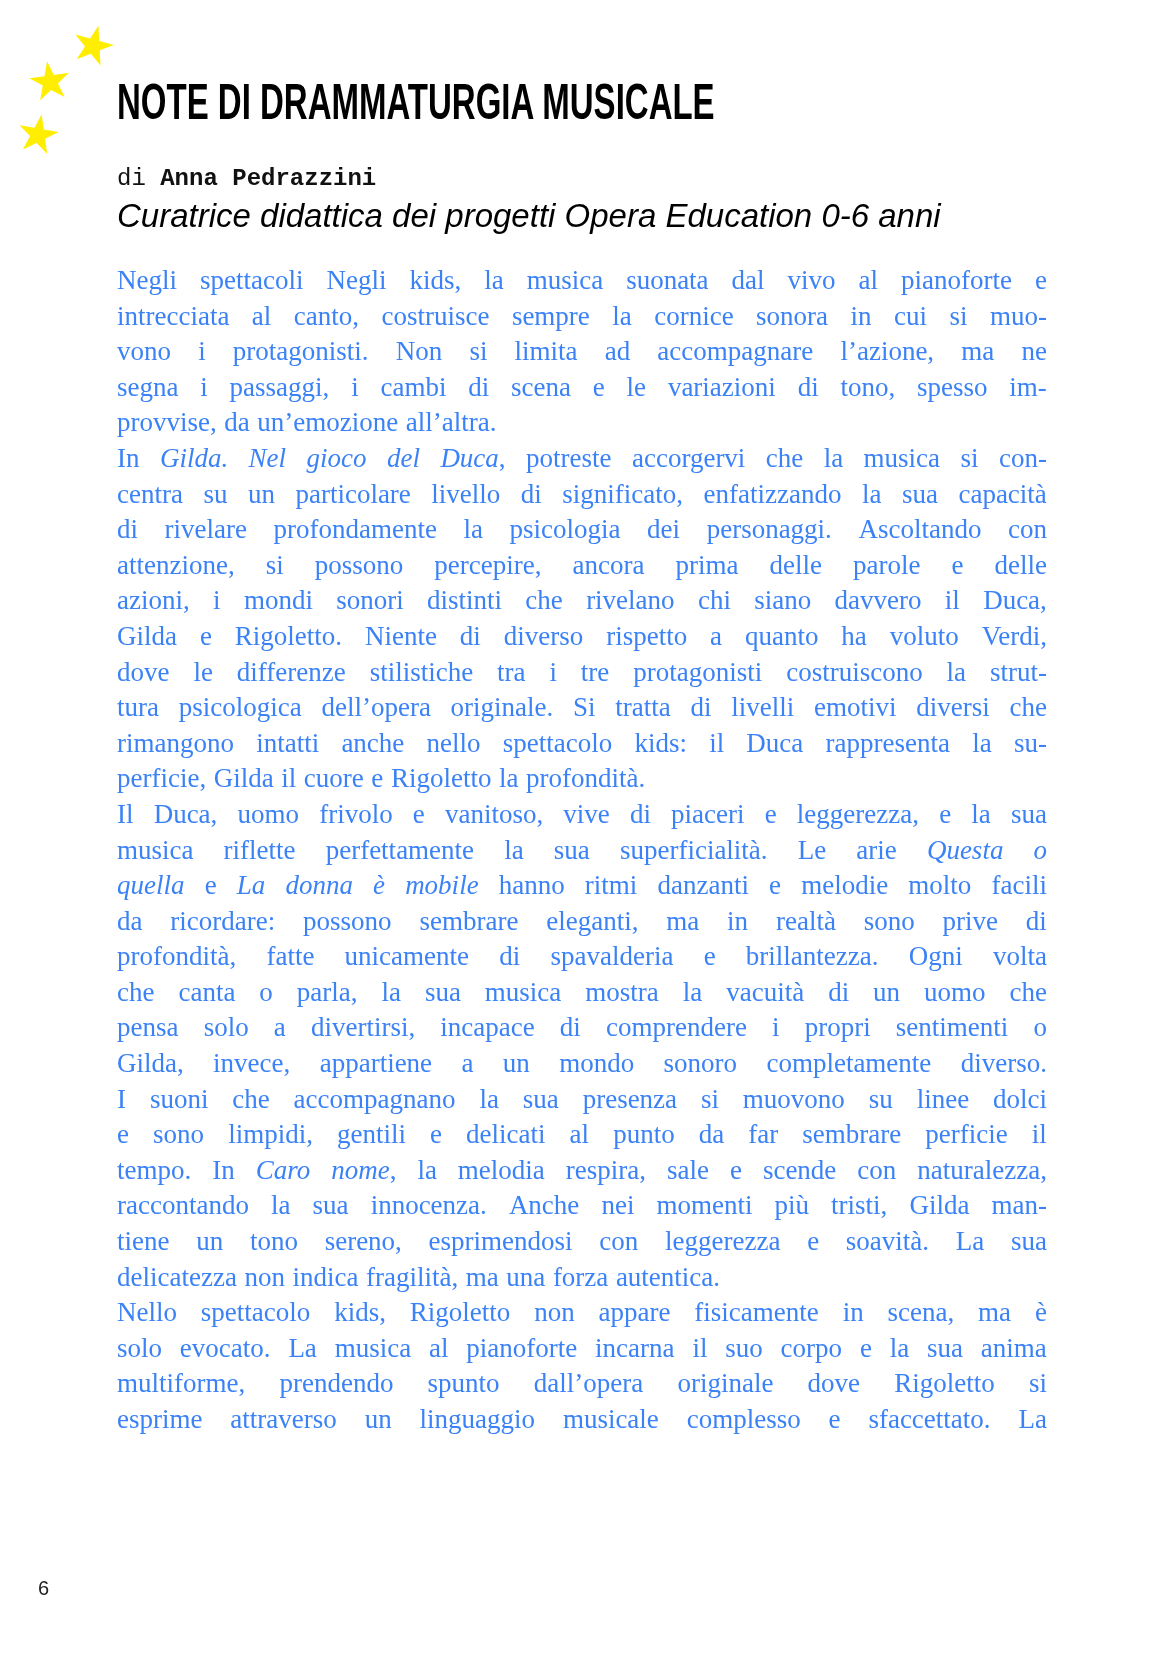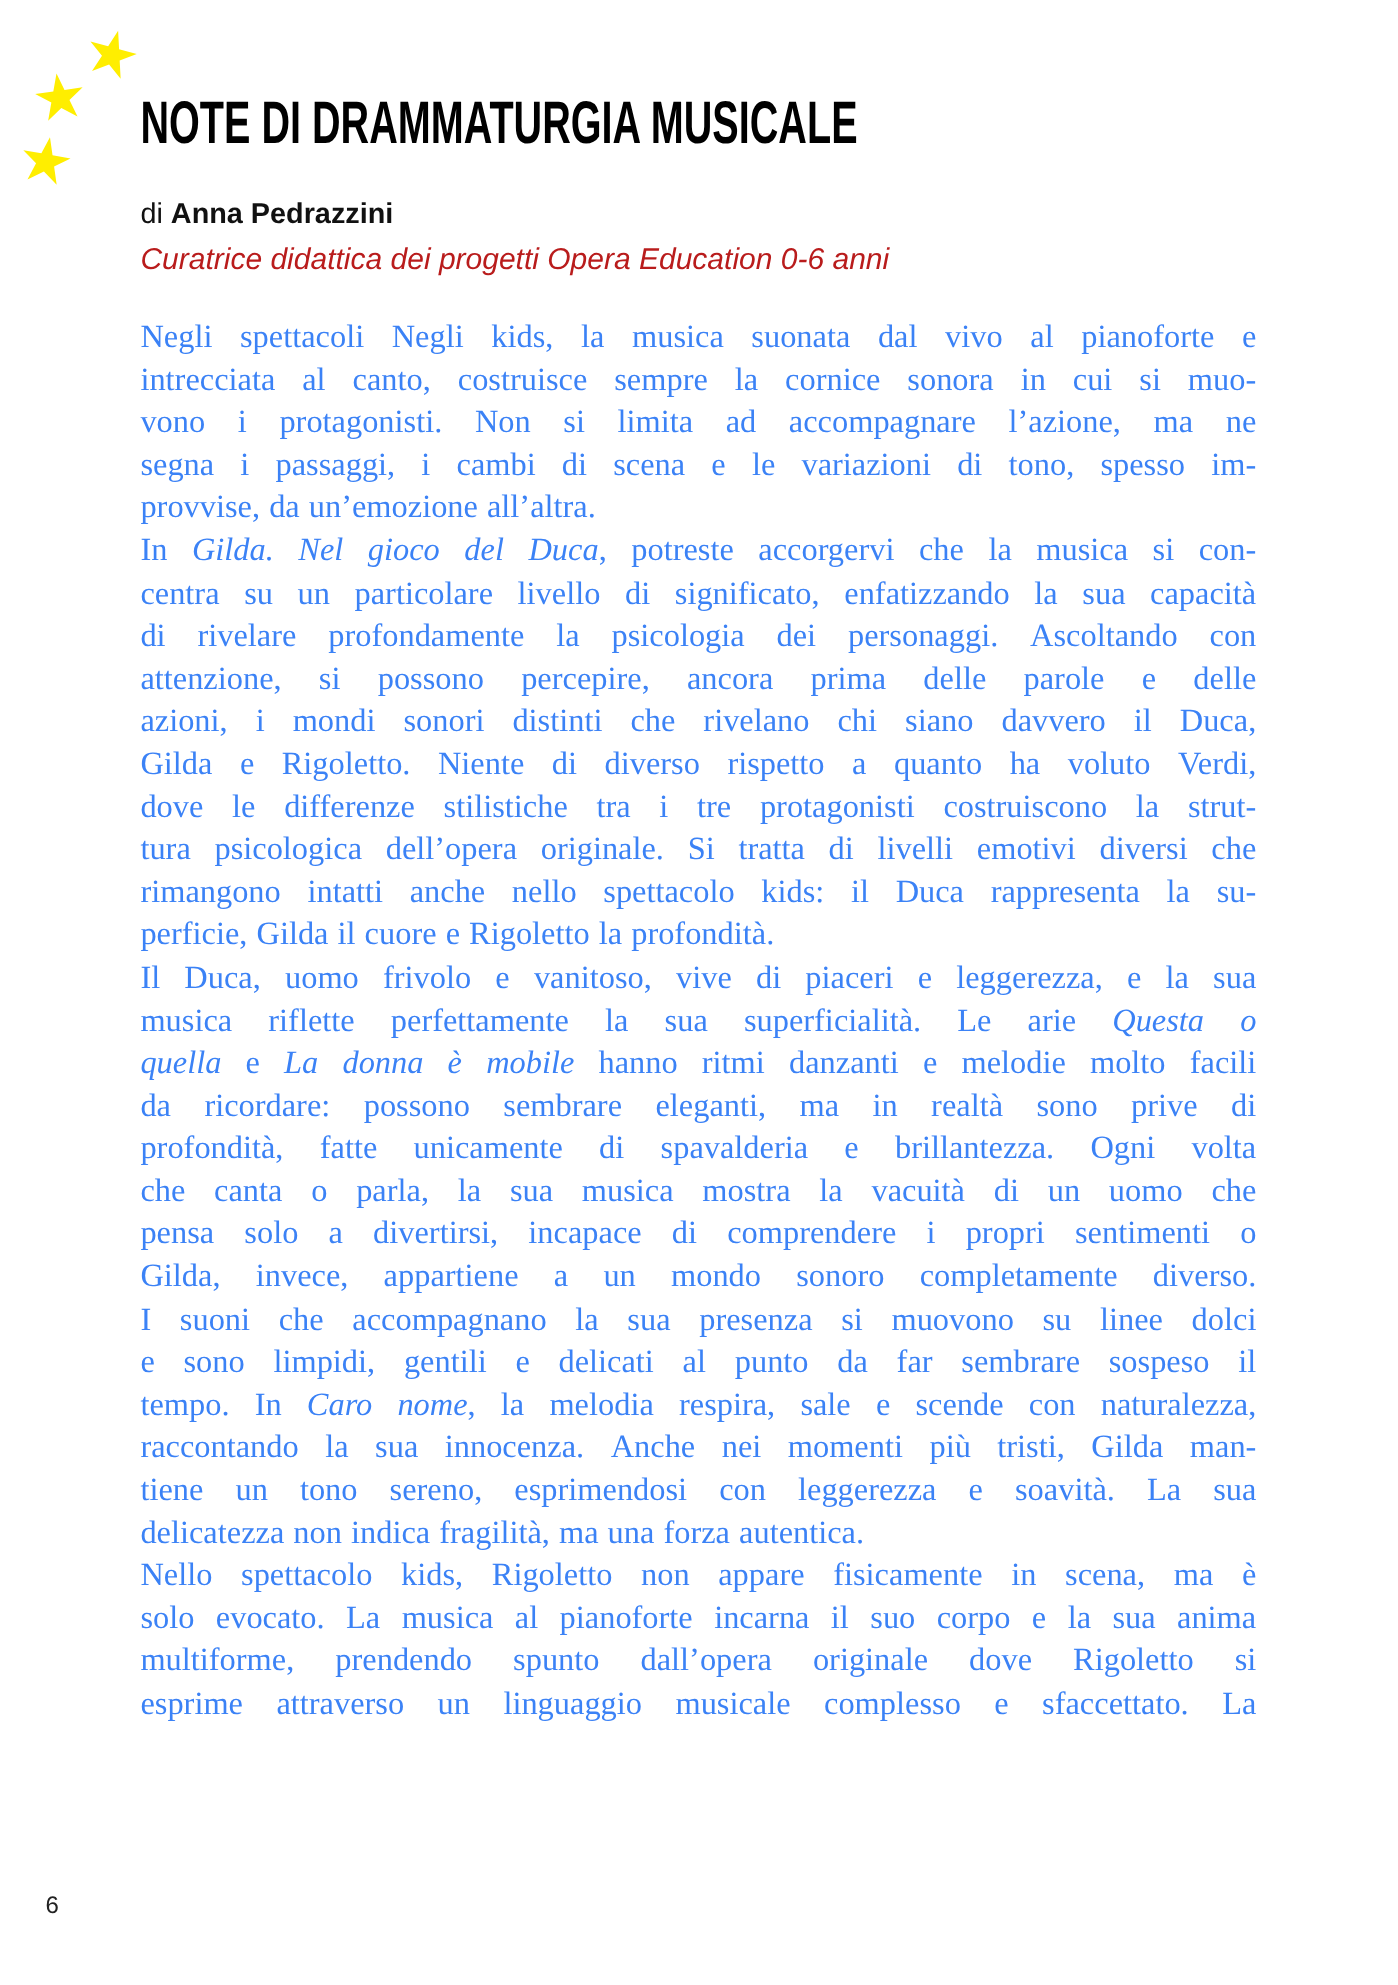--- a/index.html
+++ b/index.html
@@ -7,28 +7,28 @@
   .stars { position: absolute; left: 0; top: 0; width: 130px; height: 180px; }
   .title {
     position: absolute; left: 117px; top: 74px;
     font-family: "Liberation Sans", sans-serif; font-weight: 700;
     font-size: 50px; line-height: 56px; letter-spacing: 0px;
     transform-origin: left top; transform: scaleX(0.66);
     white-space: nowrap; color: #000;
   }
   .byline {
     position: absolute; left: 117px; top: 164px;
-    font-family: Liberation Sans, sans-serif; font-size: 24px; line-height: 30px; white-space: nowrap;
+    font-family: Liberation Mono, monospace; font-size: 24px; line-height: 30px; white-space: nowrap;
   }
   .byline .di { font-weight: 300; }
   .byline .author { font-weight: 700; }
   .role {
     position: absolute; left: 117px; top: 200px;
-    font-family: "Liberation Sans", sans-serif; font-style: italic; font-size: 25px; line-height: 32px;
-    white-space: nowrap; color: #b91c1c;
+    font-family: "Liberation Sans", sans-serif; font-style: italic; font-size: 33px; line-height: 32px;
+    white-space: nowrap; color: #000000;
   }
   .body {
     position: absolute; left: 117px; top: 263px; width: 930px;
     font-family: Liberation Serif, serif; font-size: 27px; color: #3b82f6;
   }
   .line {
     height: 35.6px; line-height: 35.6px; white-space: nowrap;
     display: flex; justify-content: space-between;
     transform-origin: left center;
   }
@@ -383,21 +383,21 @@
       <span class="w">sono</span>
       <span class="w">limpidi,</span>
       <span class="w">gentili</span>
       <span class="w">e</span>
       <span class="w">delicati</span>
       <span class="w">al</span>
       <span class="w">punto</span>
       <span class="w">da</span>
       <span class="w">far</span>
       <span class="w">sembrare</span>
-      <span class="w">sospeso</span>
+      <span class="w">perficie</span>
       <span class="w">il</span>
     </div>
     <div class="line">
       <span class="w">tempo.</span>
       <span class="w">In</span>
       <span class="w"><em>Caro</em></span>
       <span class="w"><em>nome</em>,</span>
       <span class="w">la</span>
       <span class="w">melodia</span>
       <span class="w">respira,</span>

